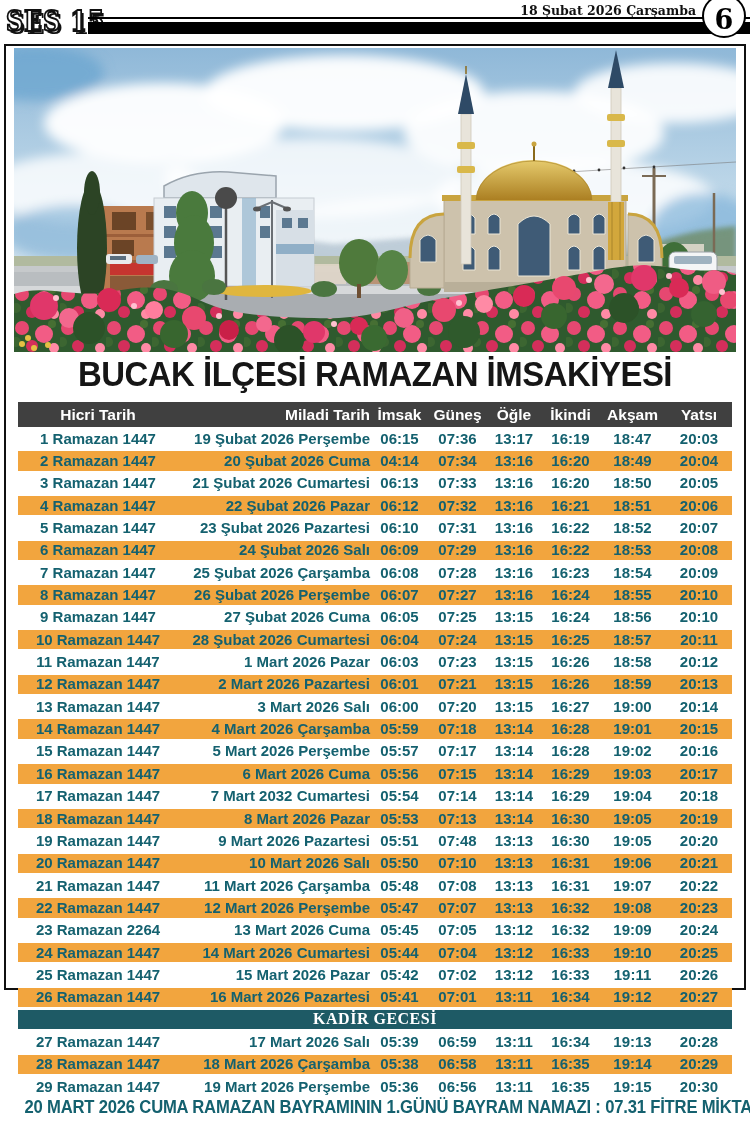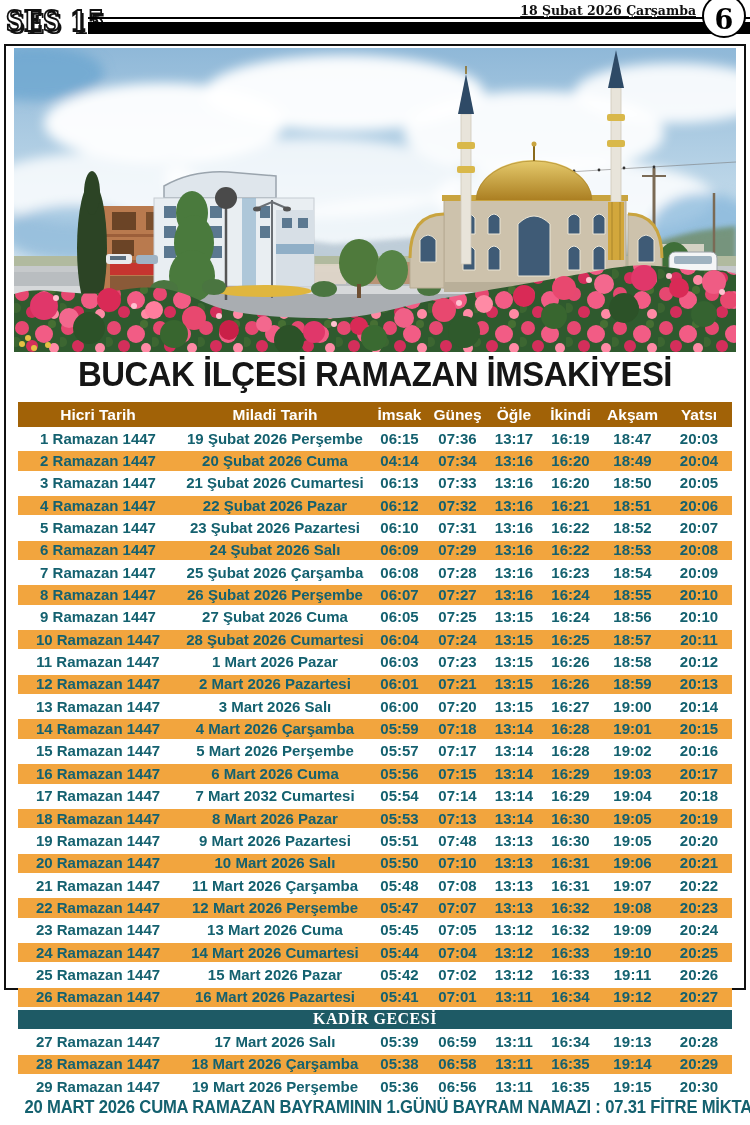--- a/index.html
+++ b/index.html
@@ -11,21 +11,20 @@
   .logo{
     position:absolute;left:6px;top:6px;
     font-family:"DejaVu Serif",serif;font-weight:bold;font-size:27px;
     color:#fff;-webkit-text-stroke:2px #111;text-shadow:3px 3px 0 #111;
     letter-spacing:1px;transform:scaleX(.88);transform-origin:left top;white-space:nowrap;
   }
   .issue-date{
     position:absolute;right:54px;top:3px;
     font-family:"DejaVu Serif",serif;font-weight:bold;font-size:12.5px;color:#111;
     white-space:nowrap;
-    text-decoration:underline;
   }
   .rules{position:absolute;left:88px;right:0;top:17px;}
   .rule-thin{height:2px;background:#000;margin-bottom:3px;}
   .rule-thick{height:12px;background:#000;}
   .page-badge{
     position:absolute;left:702px;top:-6px;width:44px;height:44px;border-radius:50%;
     background:#fff;border:2px solid #000;box-sizing:border-box;
     display:flex;align-items:center;justify-content:center;z-index:5;
     font-family:"DejaVu Serif",serif;font-weight:bold;font-size:27px;color:#000;
     padding-top:6px;
@@ -41,29 +40,29 @@
     font-size:35px;font-weight:bold;color:#161616;letter-spacing:-.5px;
     transform:scaleX(.94);white-space:nowrap;
   }
   
   .imsakiye{position:absolute;left:12px;top:356px;width:714px;}
   .thead,.trow{
     display:grid;
     grid-template-columns:160px 192px 59px 57px 56px 57px 67px 66px;
     align-items:center;
   }
-  .thead{height:25px;background:#a16207;color:#fff;font-weight:bold;font-size:15.5px;}
+  .thead{height:25px;background:#404040;color:#fff;font-weight:bold;font-size:15.5px;}
   .trow{height:22.35px;font-weight:bold;font-size:15px;color:#14616f;}
   .trow.alt{background:linear-gradient(to bottom,#fff 0 2px,#f2a53e 2px calc(100% - 1px),#fff calc(100% - 1px));}
   .trow.kadir{
     display:block;background:linear-gradient(to bottom,#fff 0 2px,#1e5a65 2px calc(100% - 1px),#fff calc(100% - 1px));
     color:#fff;text-align:center;font-size:16px;line-height:22.35px;letter-spacing:.5px;font-family:Liberation Serif, serif;
   }
   .c{display:block;text-align:center;white-space:nowrap;}
-  .c.left{text-align:center;padding-left:2px;}
+  .c.left{text-align:right;padding-left:2px;}
   
   .footnote{
     position:absolute;left:0;top:1051px;width:100%;text-align:center;
     font-size:17.5px;font-weight:bold;color:#14616f;letter-spacing:-.2px;
     transform:scaleX(.95);white-space:nowrap;
   }
 </style>
 </head>
 <body>
 
@@ -533,21 +532,21 @@
           <span class="c">22 Ramazan 1447</span>
           <span class="c left">12 Mart 2026 Perşembe</span>
           <span class="c">05:47</span>
           <span class="c">07:07</span>
           <span class="c">13:13</span>
           <span class="c">16:32</span>
           <span class="c">19:08</span>
           <span class="c">20:23</span>
         </div>
         <div class="trow">
-          <span class="c">23 Ramazan 1447</span>
+          <span class="c">23 Ramazan 2264</span>
           <span class="c left">13 Mart 2026 Cuma</span>
           <span class="c">05:45</span>
           <span class="c">07:05</span>
           <span class="c">13:12</span>
           <span class="c">16:32</span>
           <span class="c">19:09</span>
           <span class="c">20:24</span>
         </div>
         <div class="trow alt">
           <span class="c">24 Ramazan 1447</span>

